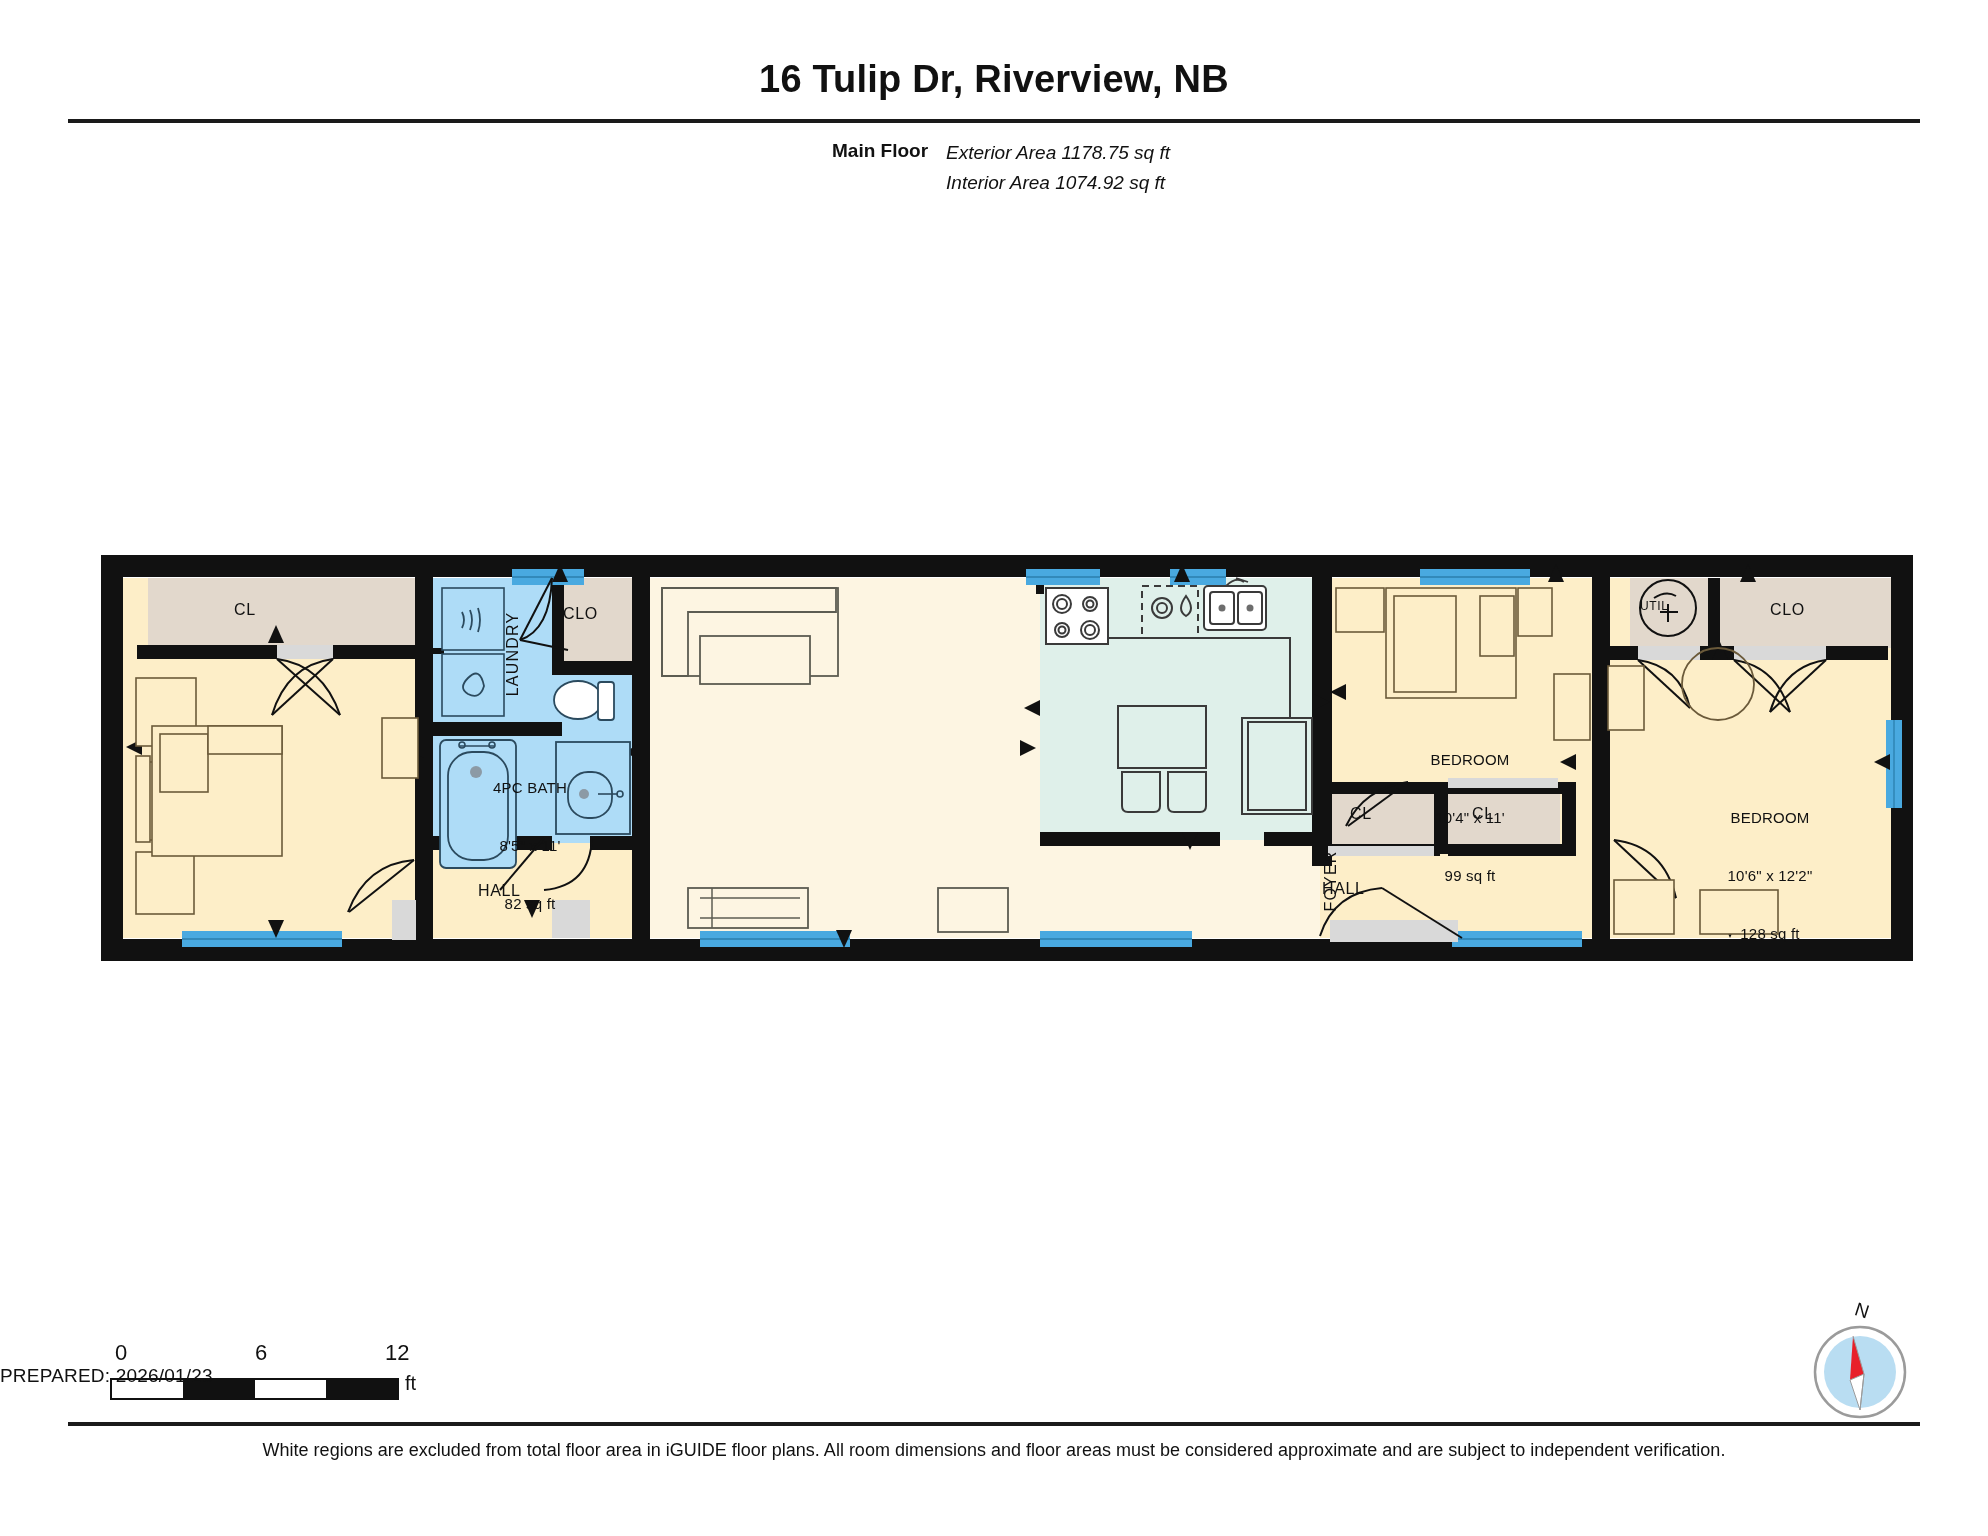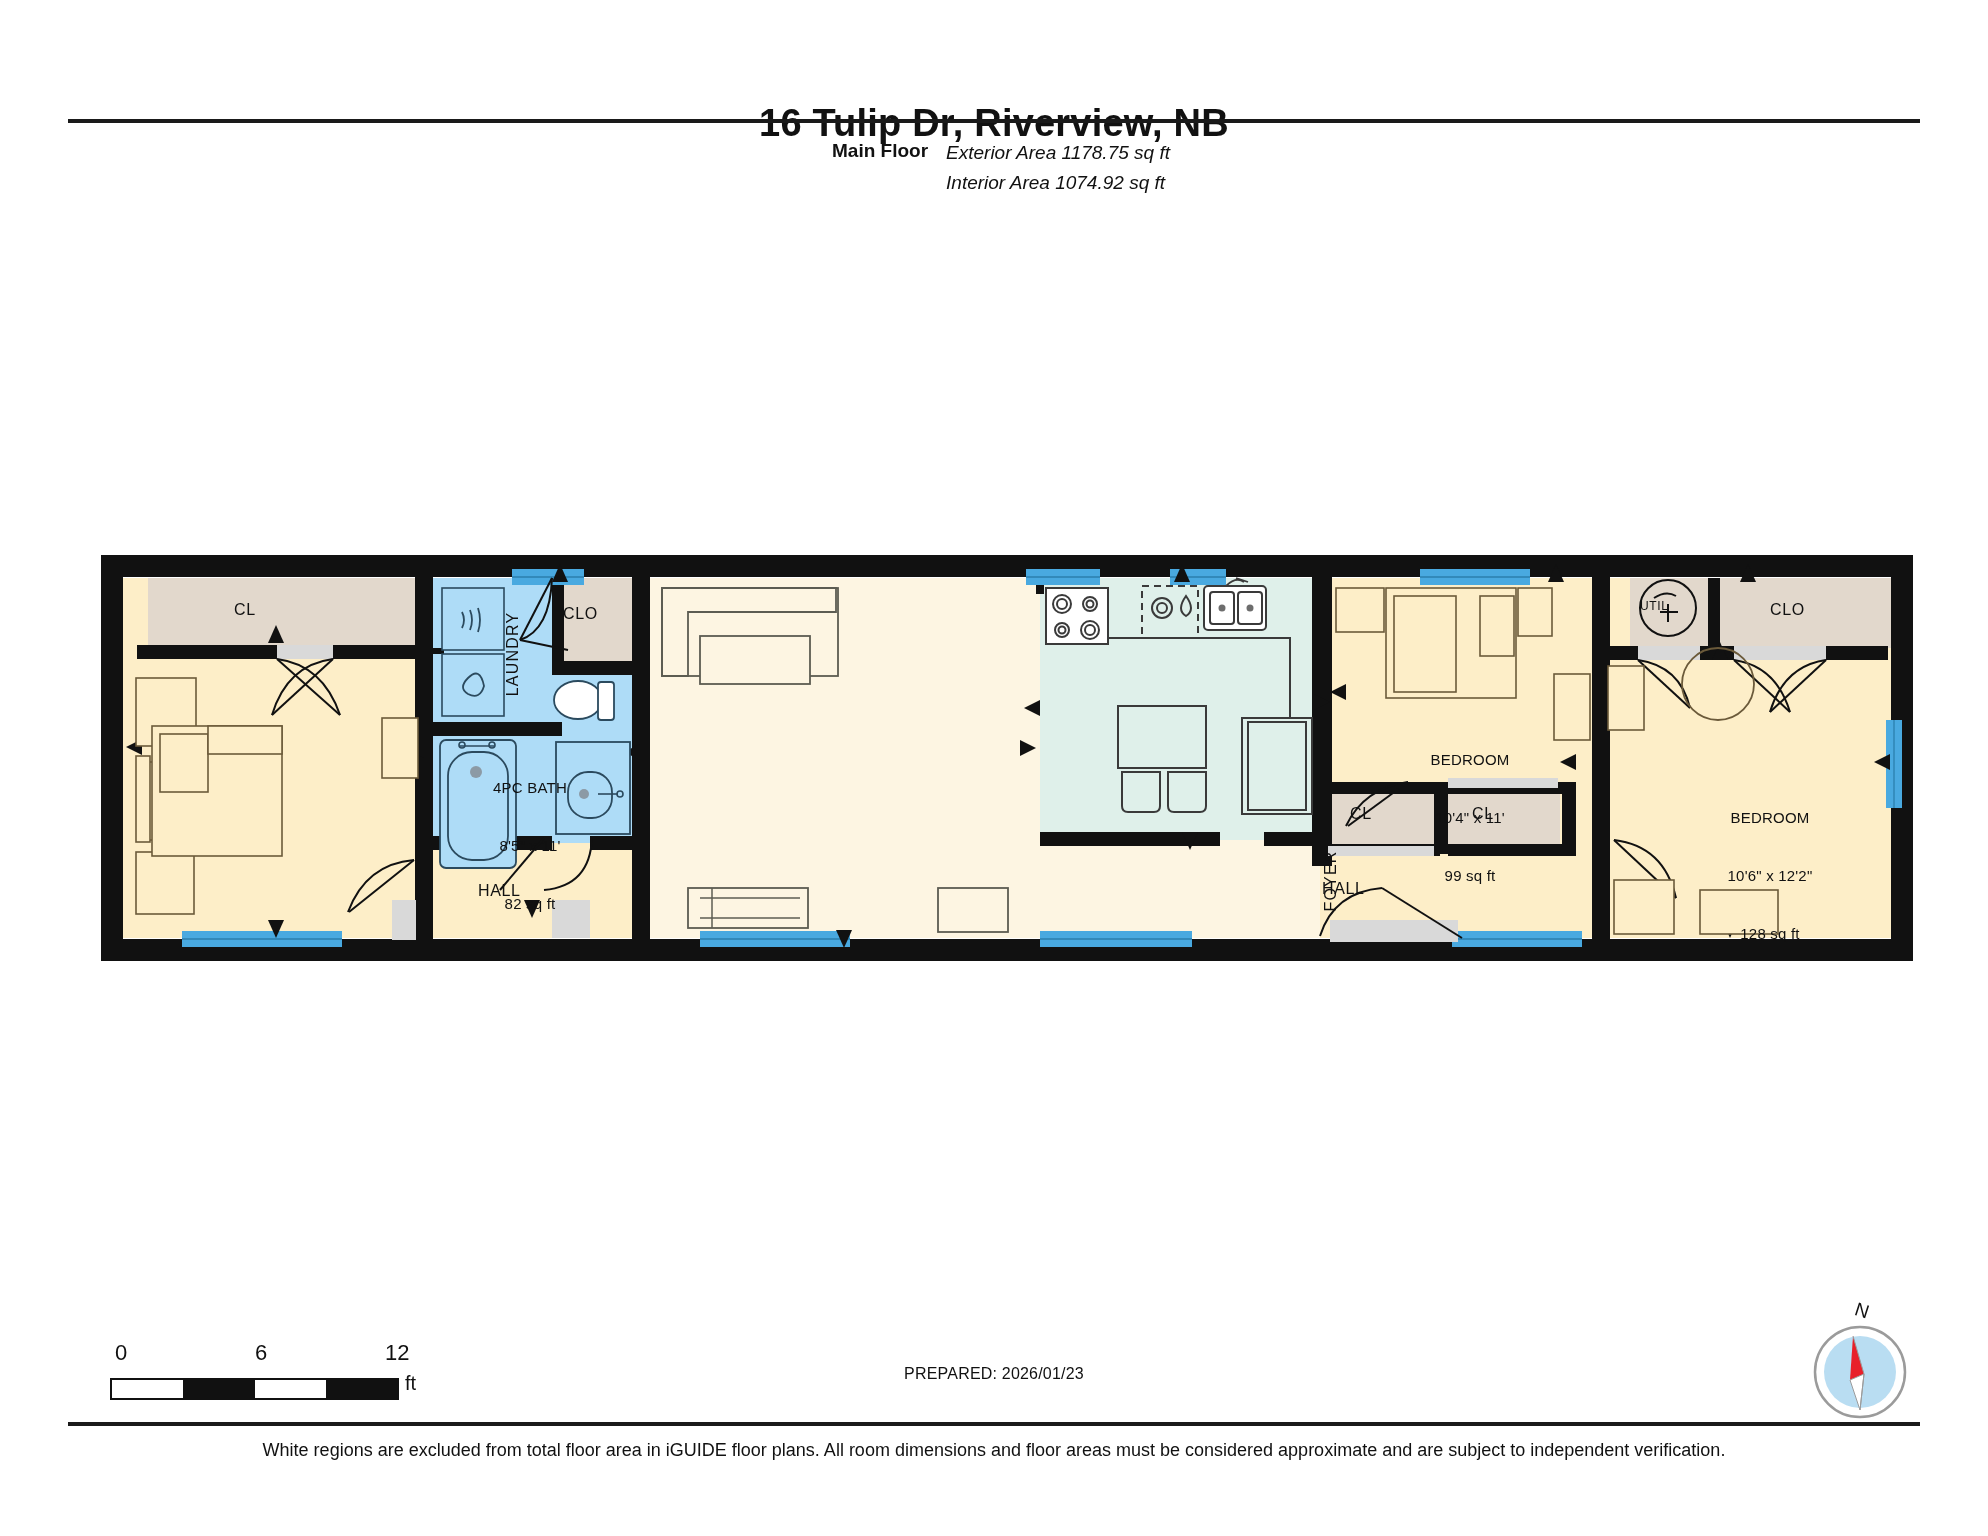--- a/index.html
+++ b/index.html
@@ -6,21 +6,21 @@
   body{
     width:1988px;height:1536px;background:#ffffff;
     font-family:"Liberation Sans", sans-serif;
     color:#111;position:relative;overflow:hidden;
   }
   .page{position:absolute;inset:0;}
 
   
   #title{
     position:absolute;left:0;right:0;top:58px;text-align:center;
-    font-size:38px;font-weight:bold;letter-spacing:.2px;margin-top:44px;
+    font-size:38px;font-weight:bold;letter-spacing:.2px;
   }
   #rule-top{
     position:absolute;left:68px;right:68px;top:119px;height:4px;background:#1a1a1a;
   }
   #floor-meta{
     position:absolute;left:0;right:0;top:138px;
     display:flex;justify-content:center;
   }
   #floor-meta .inner{display:flex;gap:18px;align-items:flex-start;}
   #floor-meta .fl{font-size:19px;font-weight:bold;padding-top:2px;width:110px;text-align:right;}
@@ -50,21 +50,21 @@
   #scalebar{position:absolute;left:110px;top:1378px;width:285px;height:18px;border:2px solid #111;display:flex;}
   #scalebar div{flex:1;}
   .sb-w{background:#ffffff;}
   .sb-b{background:#111;}
   #scale-nums{position:absolute;left:90px;top:1340px;width:330px;height:26px;font-size:22px;}
   #scale-nums span{position:absolute;}
   #sn0{left:25px;}
   #sn6{left:165px;}
   #sn12{left:295px;}
   #ft{position:absolute;left:405px;top:1372px;font-size:20px;}
-  #prepared{position:absolute;left:0;right:0;top:1365px;text-align:center;font-size:16px;letter-spacing:.2px;}
+  #prepared{position:absolute;left:0;right:0;top:1365px;text-align:left;font-size:19px;letter-spacing:.2px;}
   #rule-bot{position:absolute;left:68px;right:68px;top:1422px;height:4px;background:#1a1a1a;}
   #disclaimer{position:absolute;left:0;right:0;top:1440px;text-align:center;font-size:18px;}
 
   
   #compass{position:absolute;left:1806px;top:1318px;width:108px;height:108px;}
   #compass-n{position:absolute;left:1855px;top:1300px;font-size:19px;transform:rotate(18deg);}
 </style>
 </head>
 <body>
 

